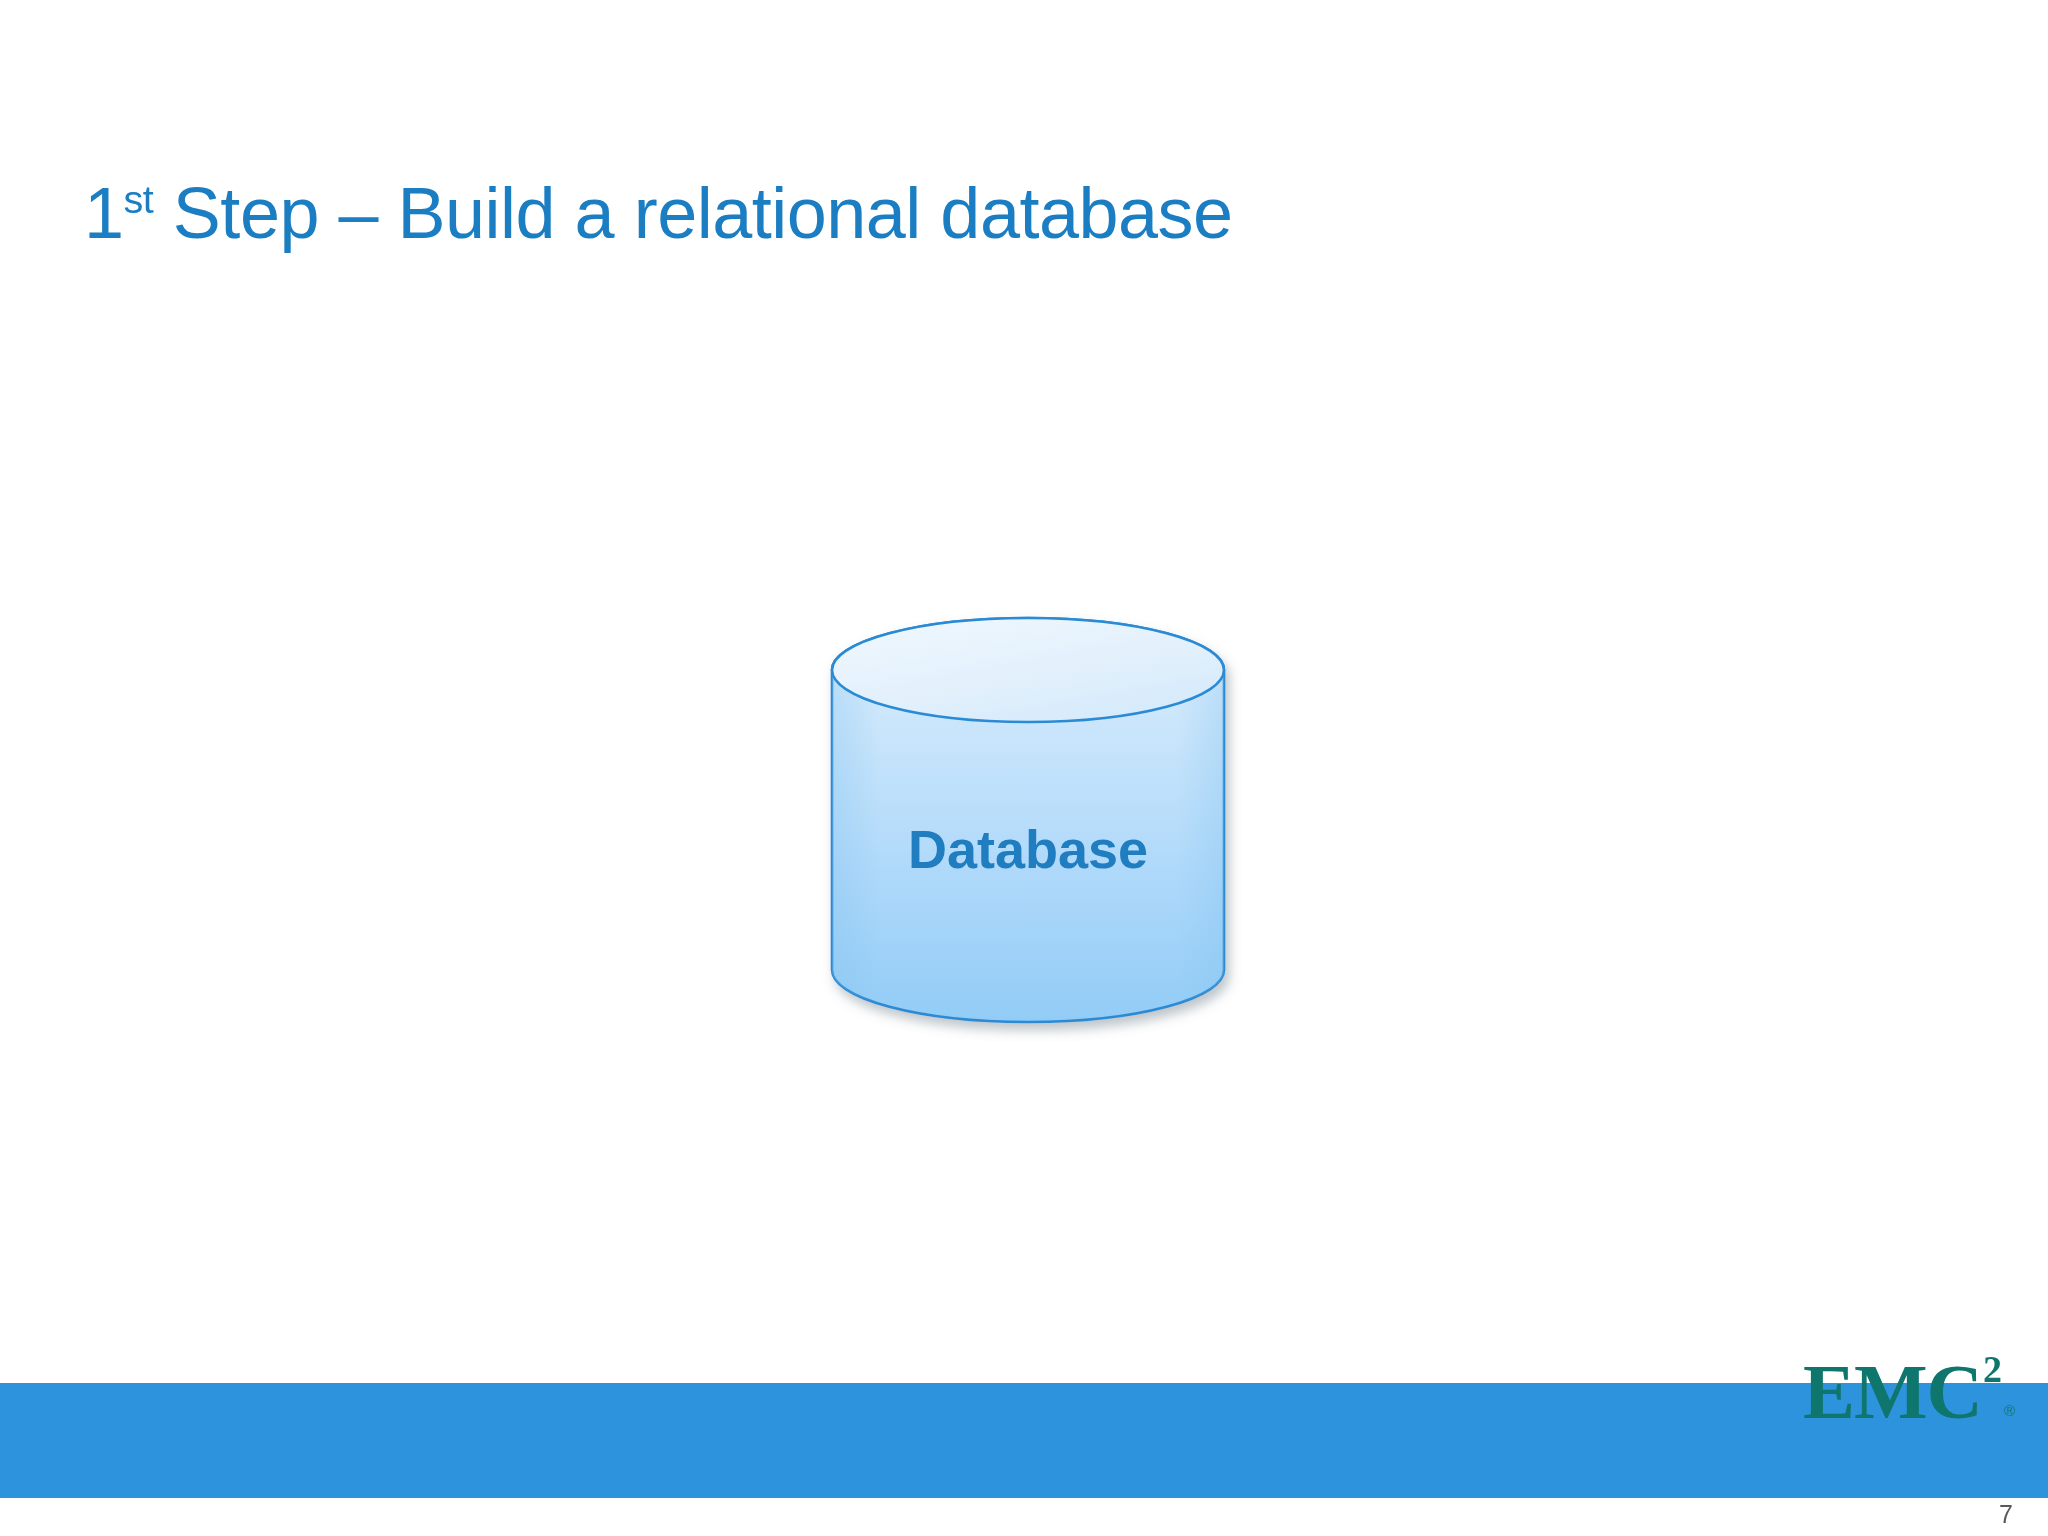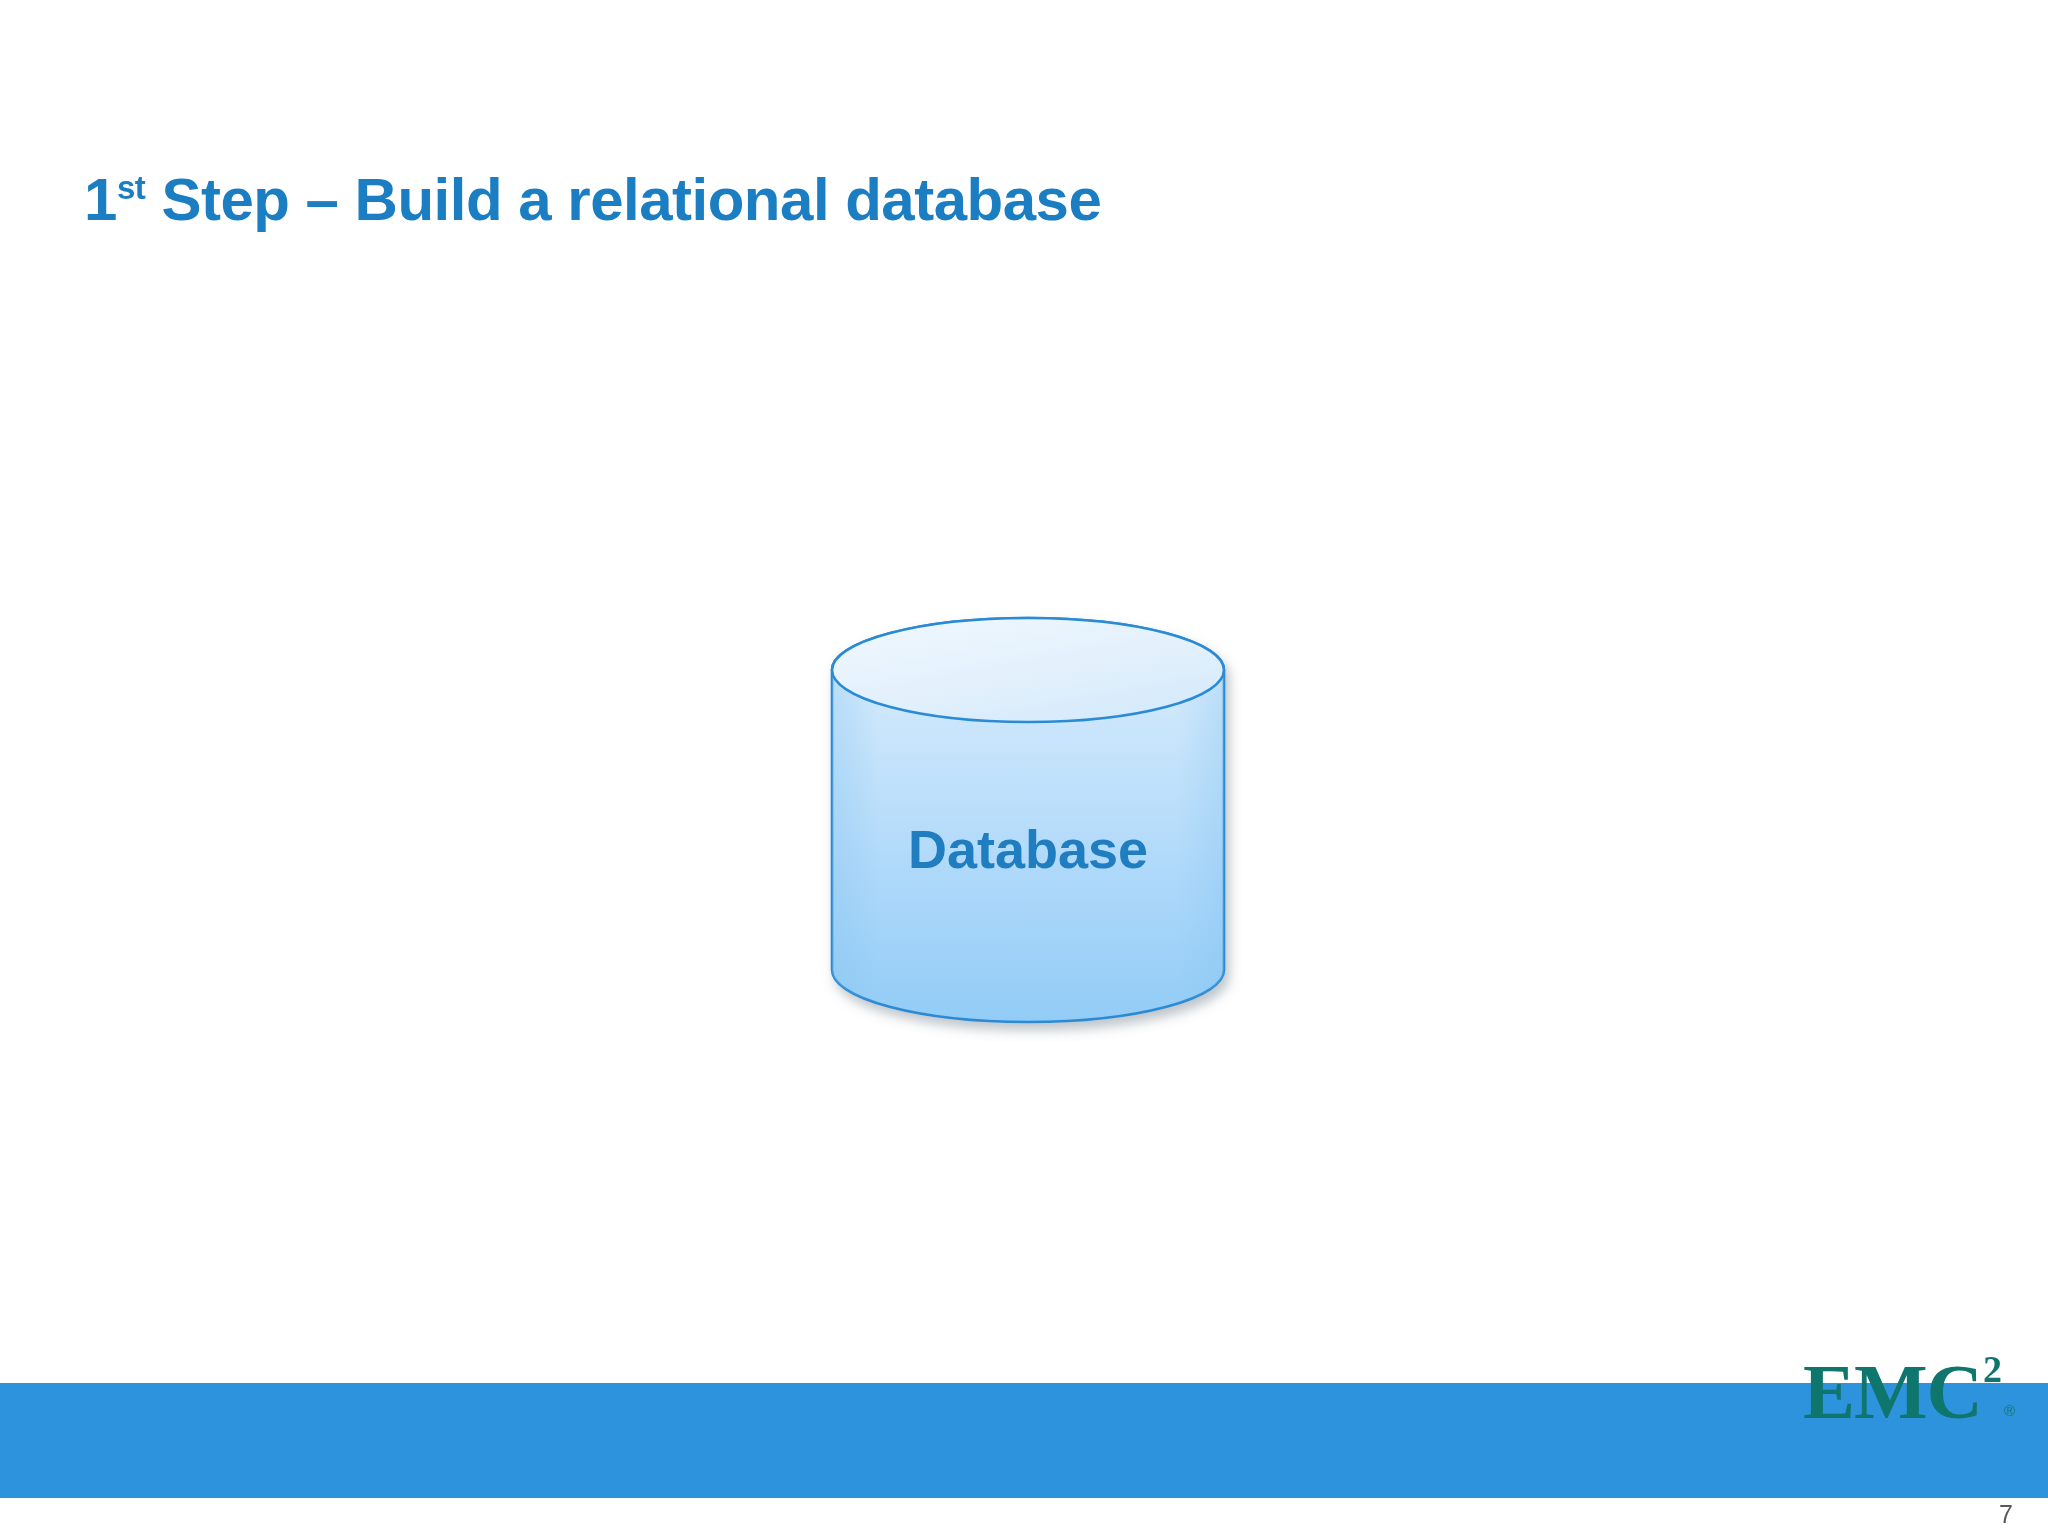--- a/index.html
+++ b/index.html
@@ -17,22 +17,22 @@
   }
 
   
   #slide-title {
     position: absolute;
     left: 84px;
     top: 128px;
     width: 1800px;
     color: #1B7EC2;
     font-family: "Liberation Sans", sans-serif;
-    font-size: 60px;
-    font-weight: bold;
+    font-size: 72px;
+    font-weight: normal;
     line-height: 1.05;
     letter-spacing: -0.5px;
     white-space: nowrap;
   }
   #slide-title .sup {
     font-size: 0.55em;
     vertical-align: super;
     line-height: 0;
   }
 

